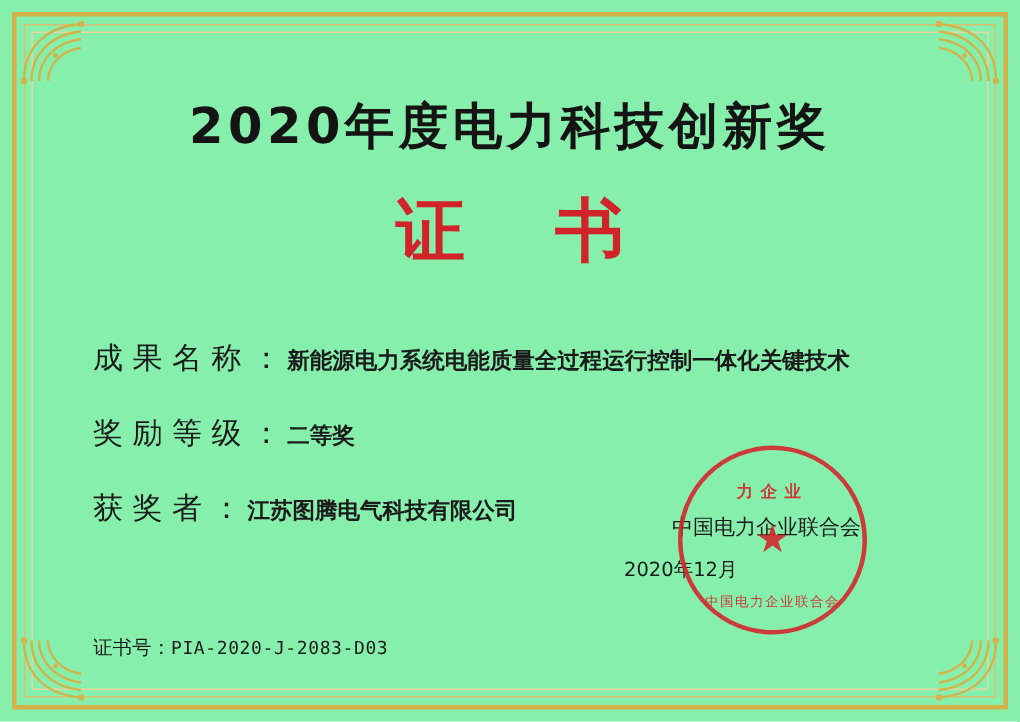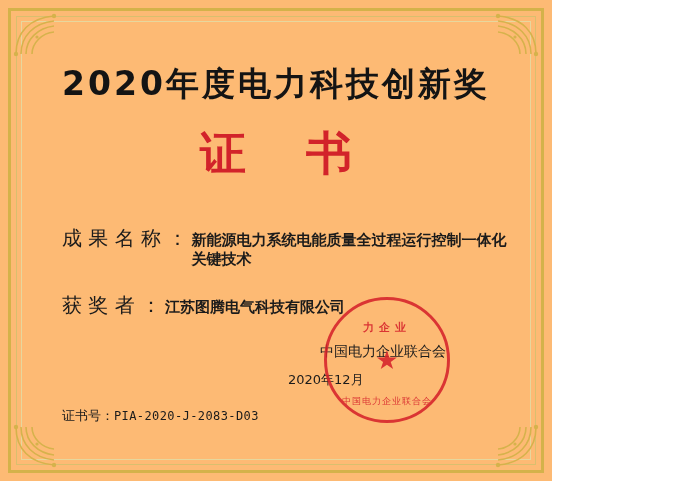--- a/index.html
+++ b/index.html
@@ -9,23 +9,23 @@
   }
   body {
     width: 680px;
     height: 481px;
     overflow: hidden;
     font-family: "DejaVu Sans", sans-serif;
   }
 
   #certificate {
     position: relative;
-    width: 552px;
+    width: 680px;
     height: 481px;
-    background: #fdba74;
+    background: #86efac;
     box-sizing: border-box;
   }
 
   
   .border-outer {
     position: absolute;
     left: 8px;
     top: 8px;
     right: 8px;
     bottom: 8px;
@@ -116,21 +116,21 @@
     font-size: 15px;
     color: #1b1b1b;
     margin-left: 4px;
     font-weight: bold;
   }
 
   
   .serial {
     position: absolute;
     left: 22px;
-    bottom: 22px;
+    bottom: 6px;
     font-size: 13px;
     color: #1b1b1b;
     white-space: nowrap;
   }
   .serial .code {
     font-family: "DejaVu Sans Mono", monospace;
     font-size: 12px;
     letter-spacing: 0.4px;
   }
 
@@ -279,20 +279,24 @@
 
     <div class="title-sub">证 书</div>
 
     <div class="fields">
 
       <div class="field-row">
         <span class="field-label">成 果 名 称 ：</span>
         <span class="field-value">新能源电力系统电能质量全过程运行控制一体化关键技术</span>
       </div>
 
+      <div class="field-row">
+        <span class="field-label">奖 励 等 级 ：</span>
+        <span class="field-value">二等奖</span>
+      </div>
 
       <div class="field-row">
         <span class="field-label">获 奖 者 ：</span>
         <span class="field-value">江苏图腾电气科技有限公司</span>
       </div>
 
     </div>
 
     <div class="serial">
       <span>证书号：</span><span class="code">PIA-2020-J-2083-D03</span>

